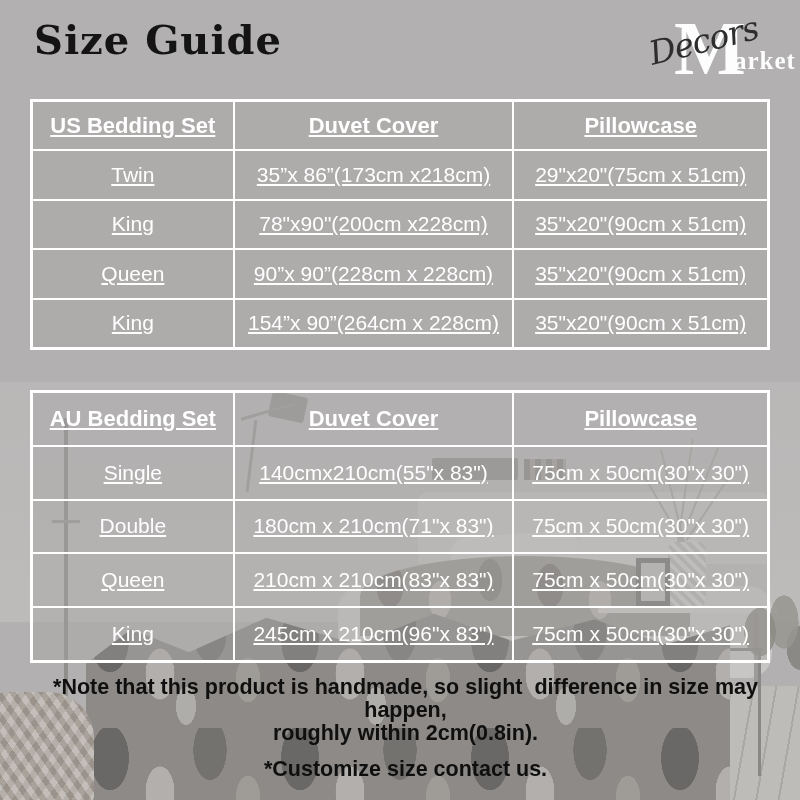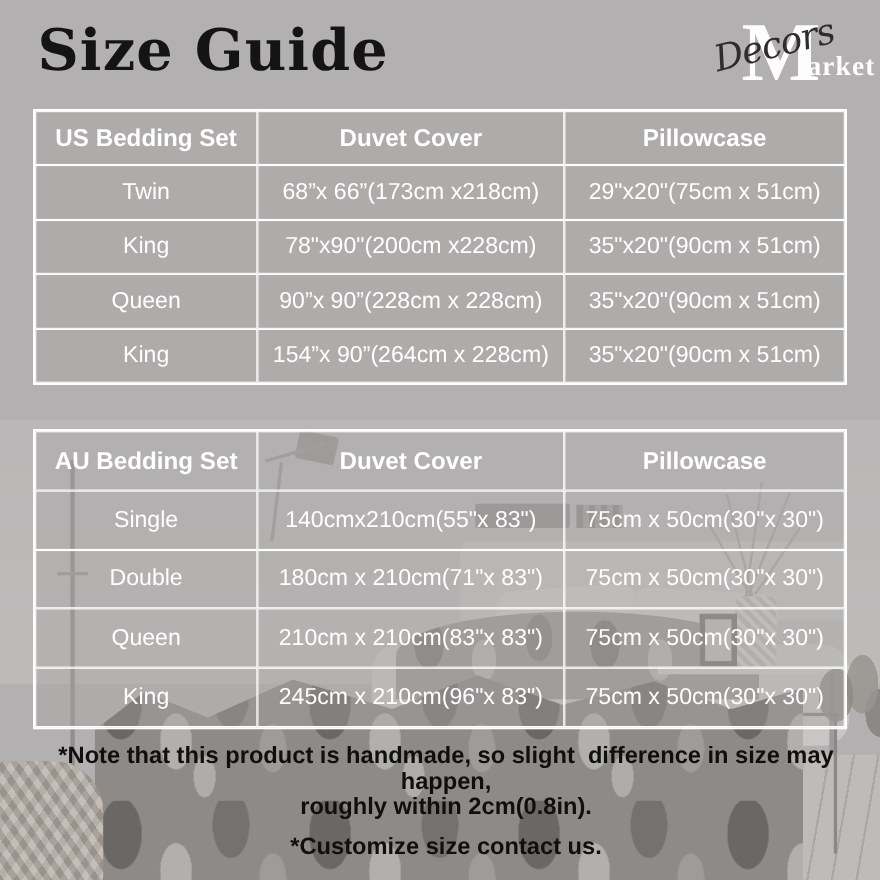--- a/index.html
+++ b/index.html
@@ -68,39 +68,39 @@
       radial-gradient(ellipse 22px 38px at 130px 24px, rgba(70,68,62,.55) 0 55%, transparent 56%);
     background-size:160px 80px;
   }
   .basket{left:-8px;top:692px;width:102px;height:112px;border-radius:14px 46px 8px 8px;
     background-color:#ab9f8f;
     background-image:repeating-linear-gradient(55deg, rgba(255,255,255,.3) 0 6px, rgba(88,78,64,.28) 6px 12px),
                      repeating-linear-gradient(-55deg, rgba(255,255,255,.22) 0 7px, rgba(88,78,64,.22) 7px 14px);}
   
   .title{
     position:absolute;left:34px;top:16px;margin:0;
-    font-family:"DejaVu Serif", serif;font-weight:700;font-size:52px;color:#141414;
+    font-family:"DejaVu Serif", serif;font-weight:700;font-size:40px;color:#141414;
     letter-spacing:1px;
   }
   .logo{position:absolute;left:610px;top:6px;width:180px;height:92px;}
   .logo span{position:absolute;line-height:1;}
   .logo-m{left:64px;top:4px;font-family:"Liberation Serif", serif;font-weight:700;font-size:76px;color:#fdfdfd;}
   .logo-market{left:124px;top:42px;font-family:"Liberation Serif", serif;font-weight:700;font-size:25px;color:#fdfdfd;letter-spacing:1px;}
   .logo-decors{left:38px;top:18px;font-family:"DejaVu Serif", serif;font-style:italic;font-size:33px;color:#2e2d2d;transform:rotate(-14deg);letter-spacing:-1px;}
   .size-table{
     position:absolute;left:30px;width:740px;
     display:grid;grid-template-columns:27.4% 38% 34.6%;
     border:2.5px solid #ffffff;box-sizing:border-box;
   }
   .t-us{top:99px;height:251px;grid-template-rows:repeat(5,1fr);}
   .t-au{top:390px;height:273px;grid-template-rows:repeat(5,1fr);text-align:center;}
   .cell{
     border:1.5px solid #ffffff;background:rgba(168,166,166,.4);
     display:flex;align-items:center;justify-content:center;
-    color:#ffffff;font-size:21px;box-sizing:border-box;white-space:nowrap;
+    color:#ffffff;font-size:21px;box-sizing:border-box;white-space:nowrap;text-decoration:underline;
   }
   .th{font-weight:700;font-size:22px;}
   .notes{position:absolute;left:33px;top:676px;width:745px;color:#0f0f0f;font-weight:700;font-size:21.5px;line-height:23px;text-align:center;}
   .notes p{margin:0;white-space:pre-wrap;}
   .note-last{margin-top:13px !important;}
 </style>
 </head>
 <body>
 
 <div class="canvas">
@@ -146,21 +146,21 @@
     <span class="logo-market">arket</span>
     <span class="logo-decors">Decors</span>
   </div>
 
   <div class="size-table t-us">
     <div class="cell th">US Bedding Set</div>
     <div class="cell th">Duvet Cover</div>
     <div class="cell th">Pillowcase</div>
 
     <div class="cell">Twin</div>
-    <div class="cell">68”x 66”(173cm x218cm)</div>
+    <div class="cell">35”x 86”(173cm x218cm)</div>
     <div class="cell">29"x20"(75cm x 51cm)</div>
 
     <div class="cell">King</div>
     <div class="cell">78"x90"(200cm x228cm)</div>
     <div class="cell">35"x20"(90cm x 51cm)</div>
 
     <div class="cell">Queen</div>
     <div class="cell">90”x 90”(228cm x 228cm)</div>
     <div class="cell">35"x20"(90cm x 51cm)</div>
 

